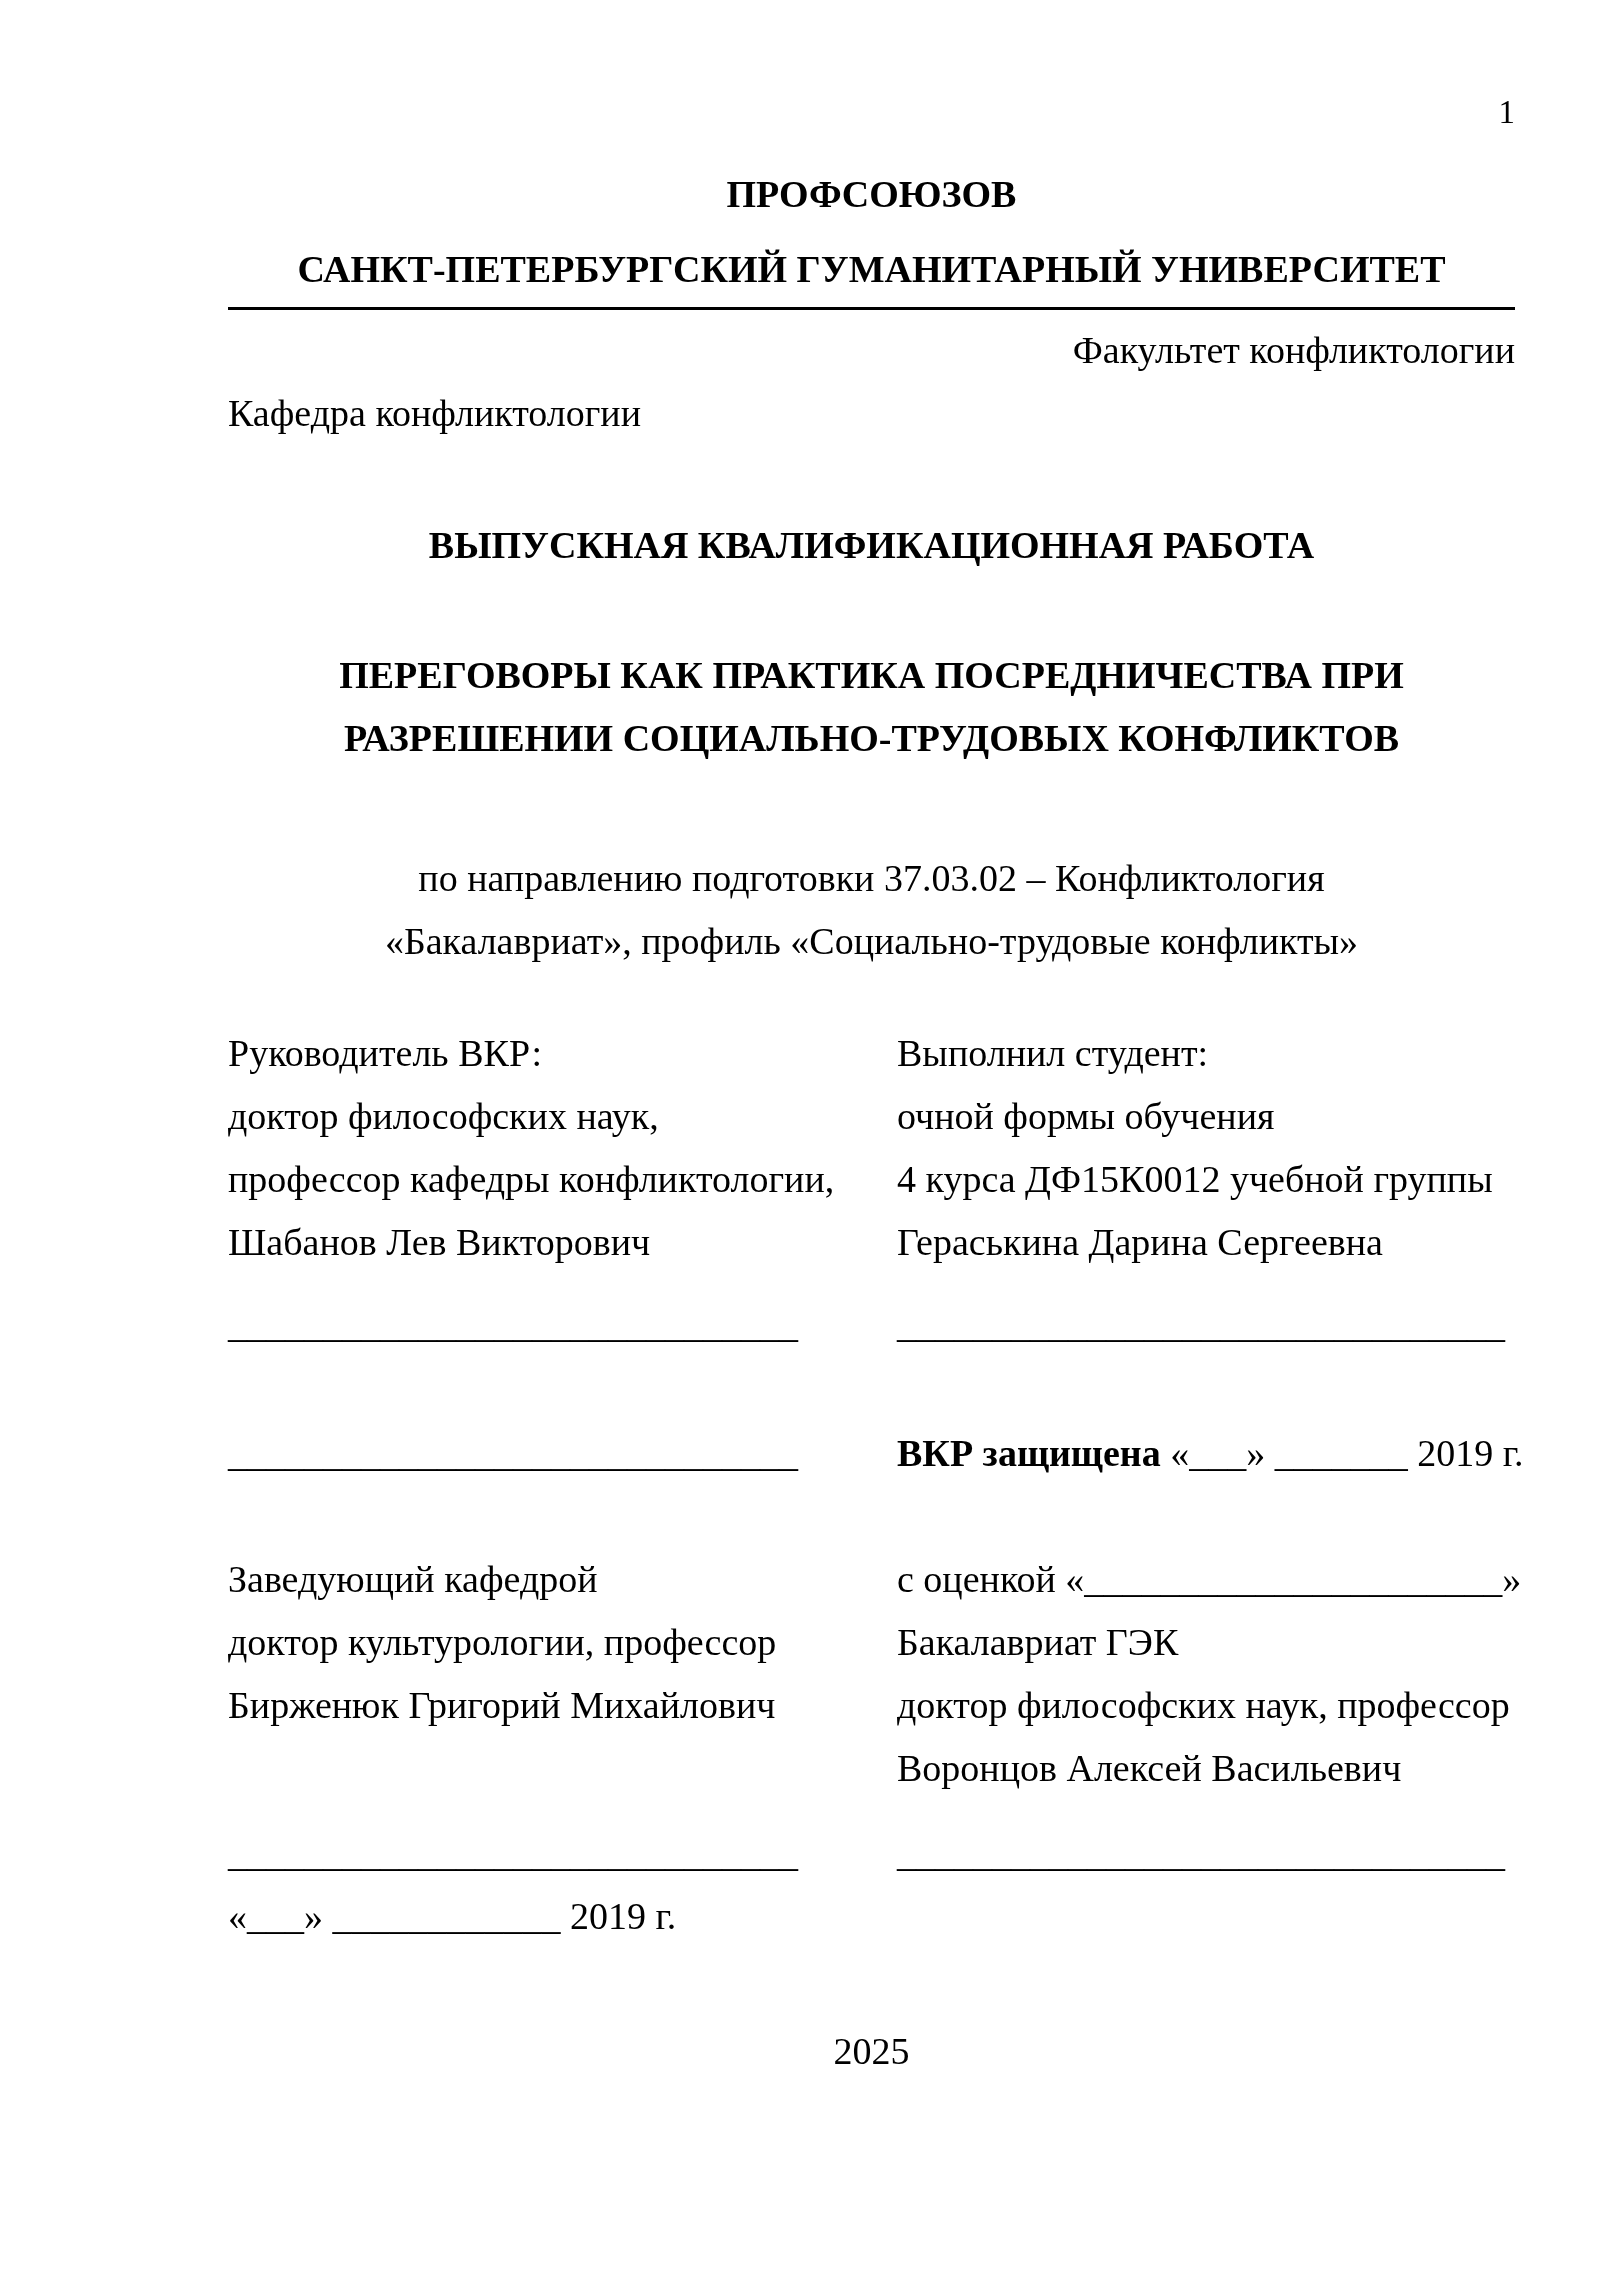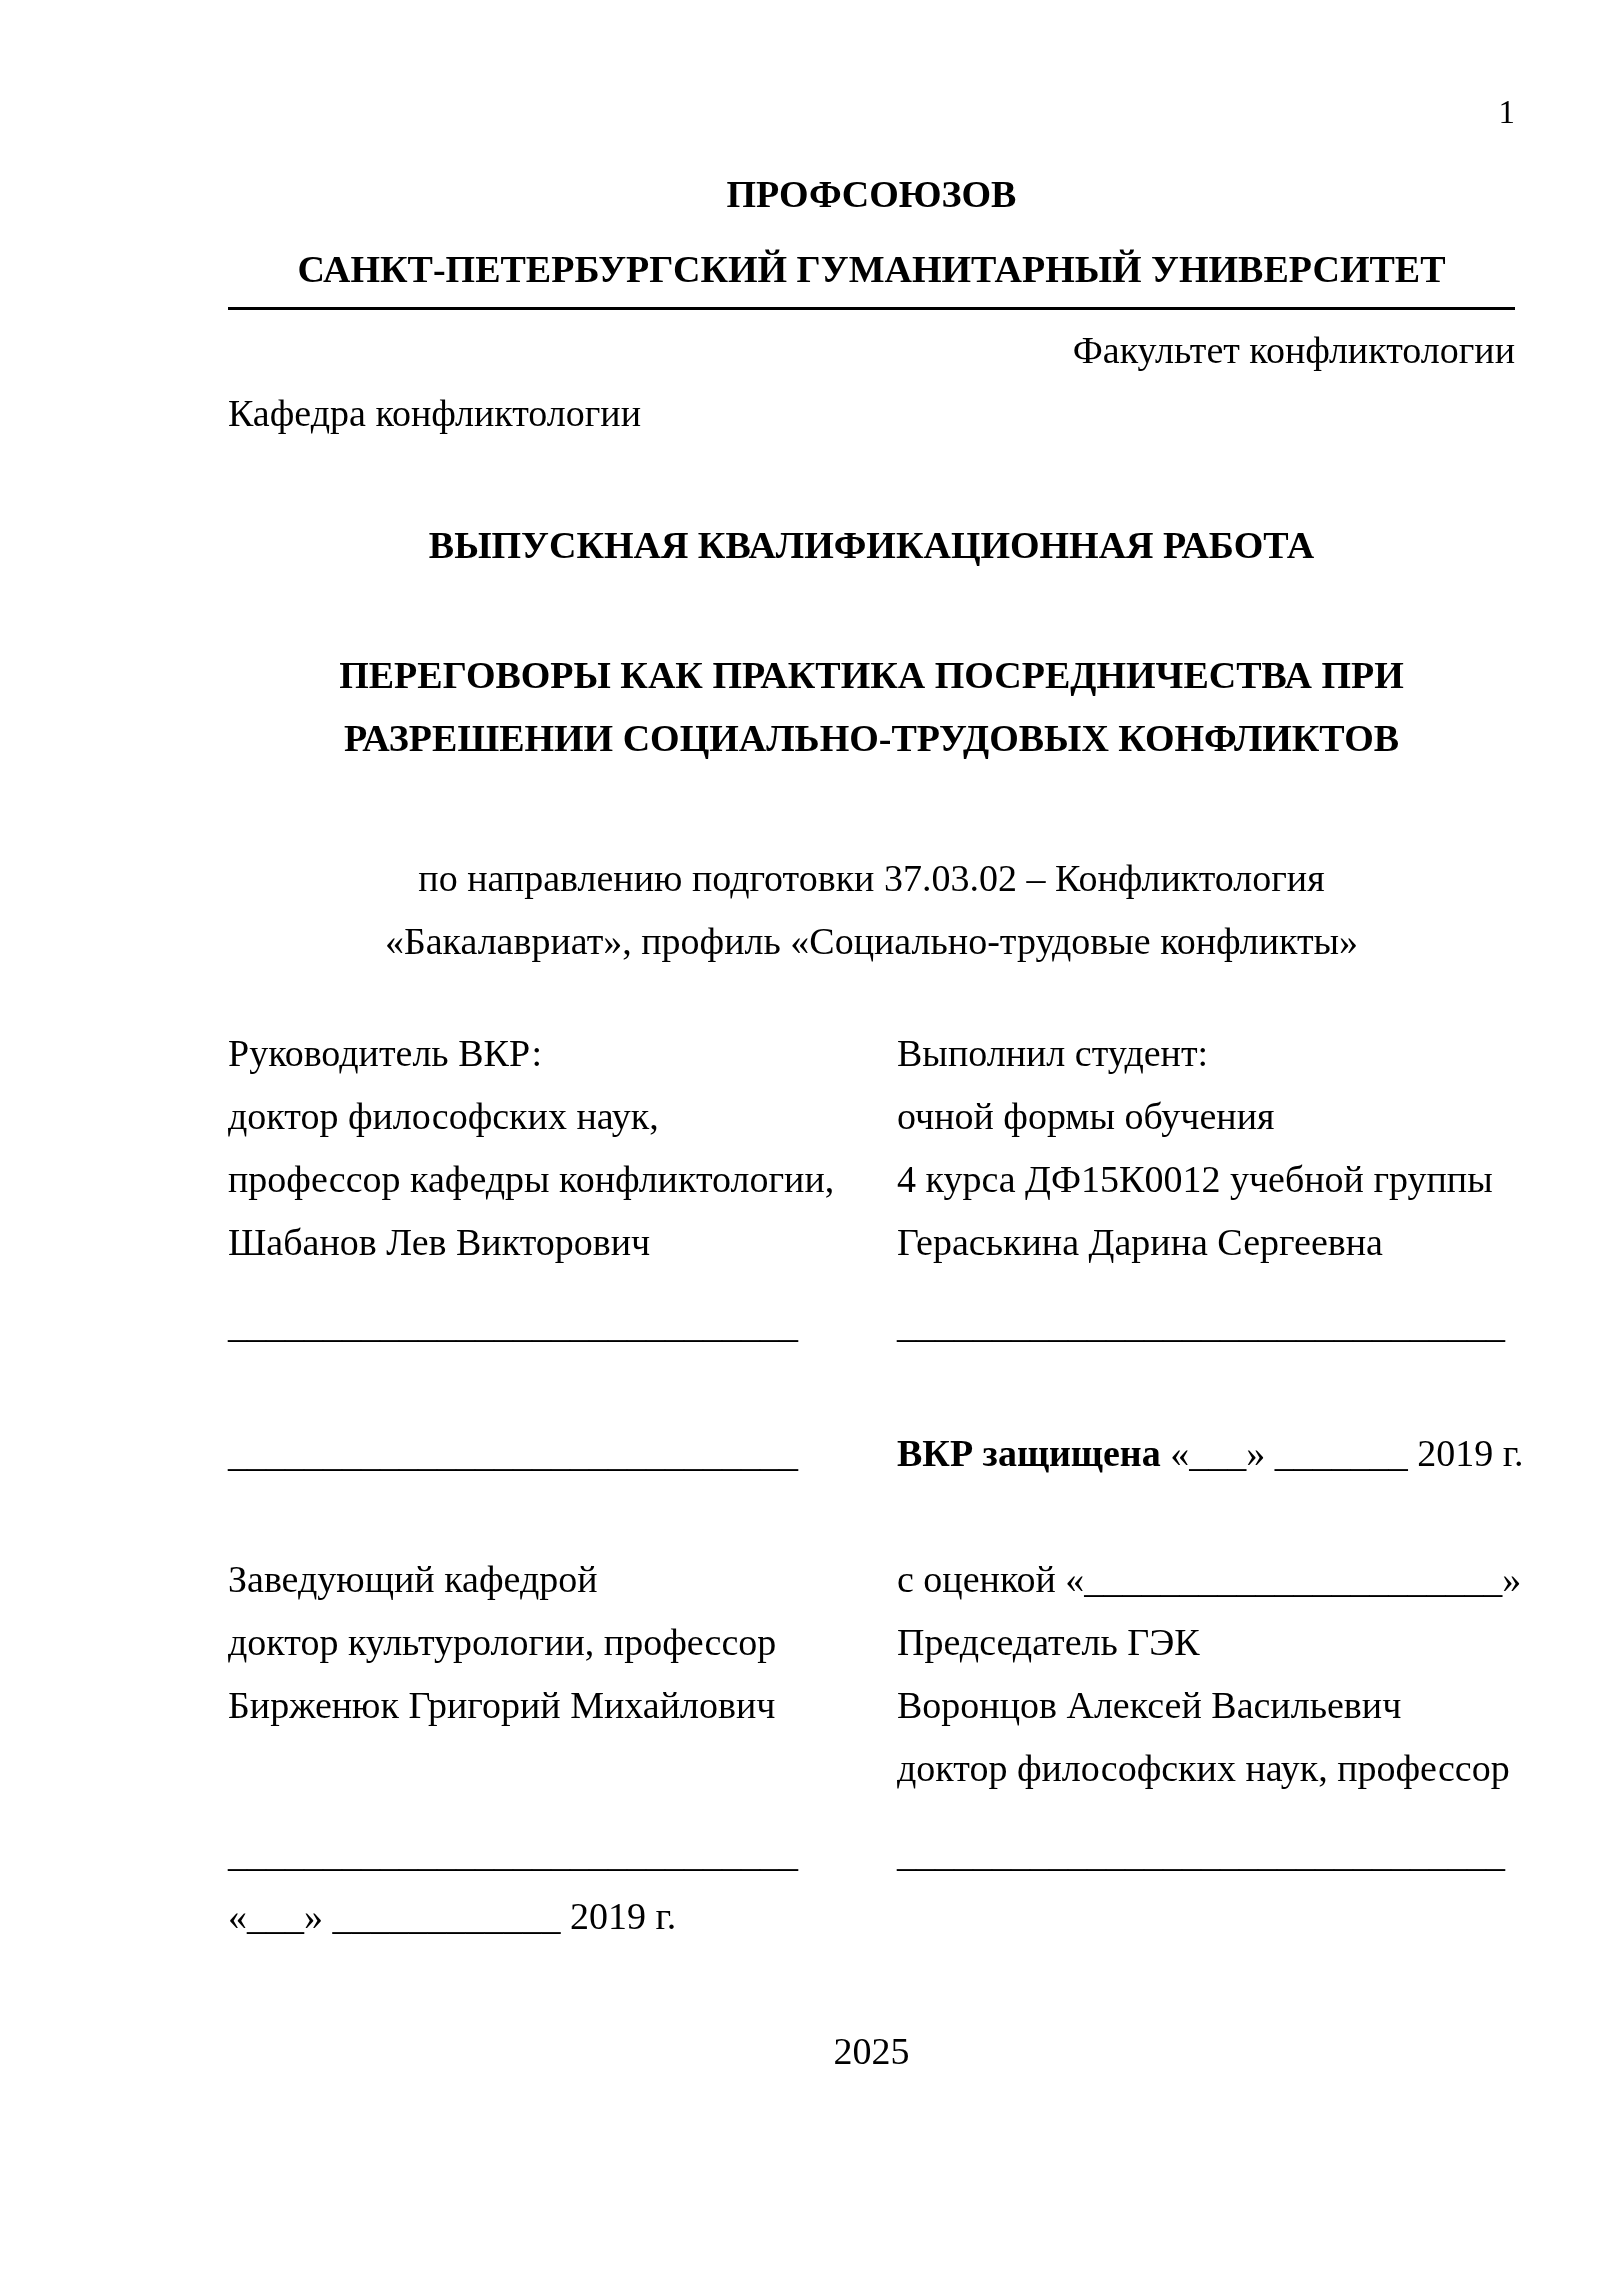--- a/index.html
+++ b/index.html
@@ -141,23 +141,23 @@
         <div class="row">Выполнил студент:</div>
         <div class="row">очной формы обучения</div>
         <div class="row">4 курса ДФ15К0012 учебной группы</div>
         <div class="row">Гераськина Дарина Сергеевна</div>
         <div class="sp-24"></div>
         <div class="row">________________________________</div>
         <div class="sp-84"></div>
         <div class="row"><span class="bold">ВКР защищена</span> <span>«___» _______ 2019 г.</span></div>
         <div class="sp-80"></div>
         <div class="row">с оценкой «______________________»</div>
-        <div class="row">Председатель ГЭК</div>
+        <div class="row">Бакалавриат ГЭК</div>
+        <div class="row">доктор философских наук, профессор</div>
         <div class="row">Воронцов Алексей Васильевич</div>
-        <div class="row">доктор философских наук, профессор</div>
         <div class="sp-28"></div>
         <div class="row">________________________________</div>
       </div>
 
     </div>
 
     <div class="footer">
       <div>2025</div>
     </div>
 

